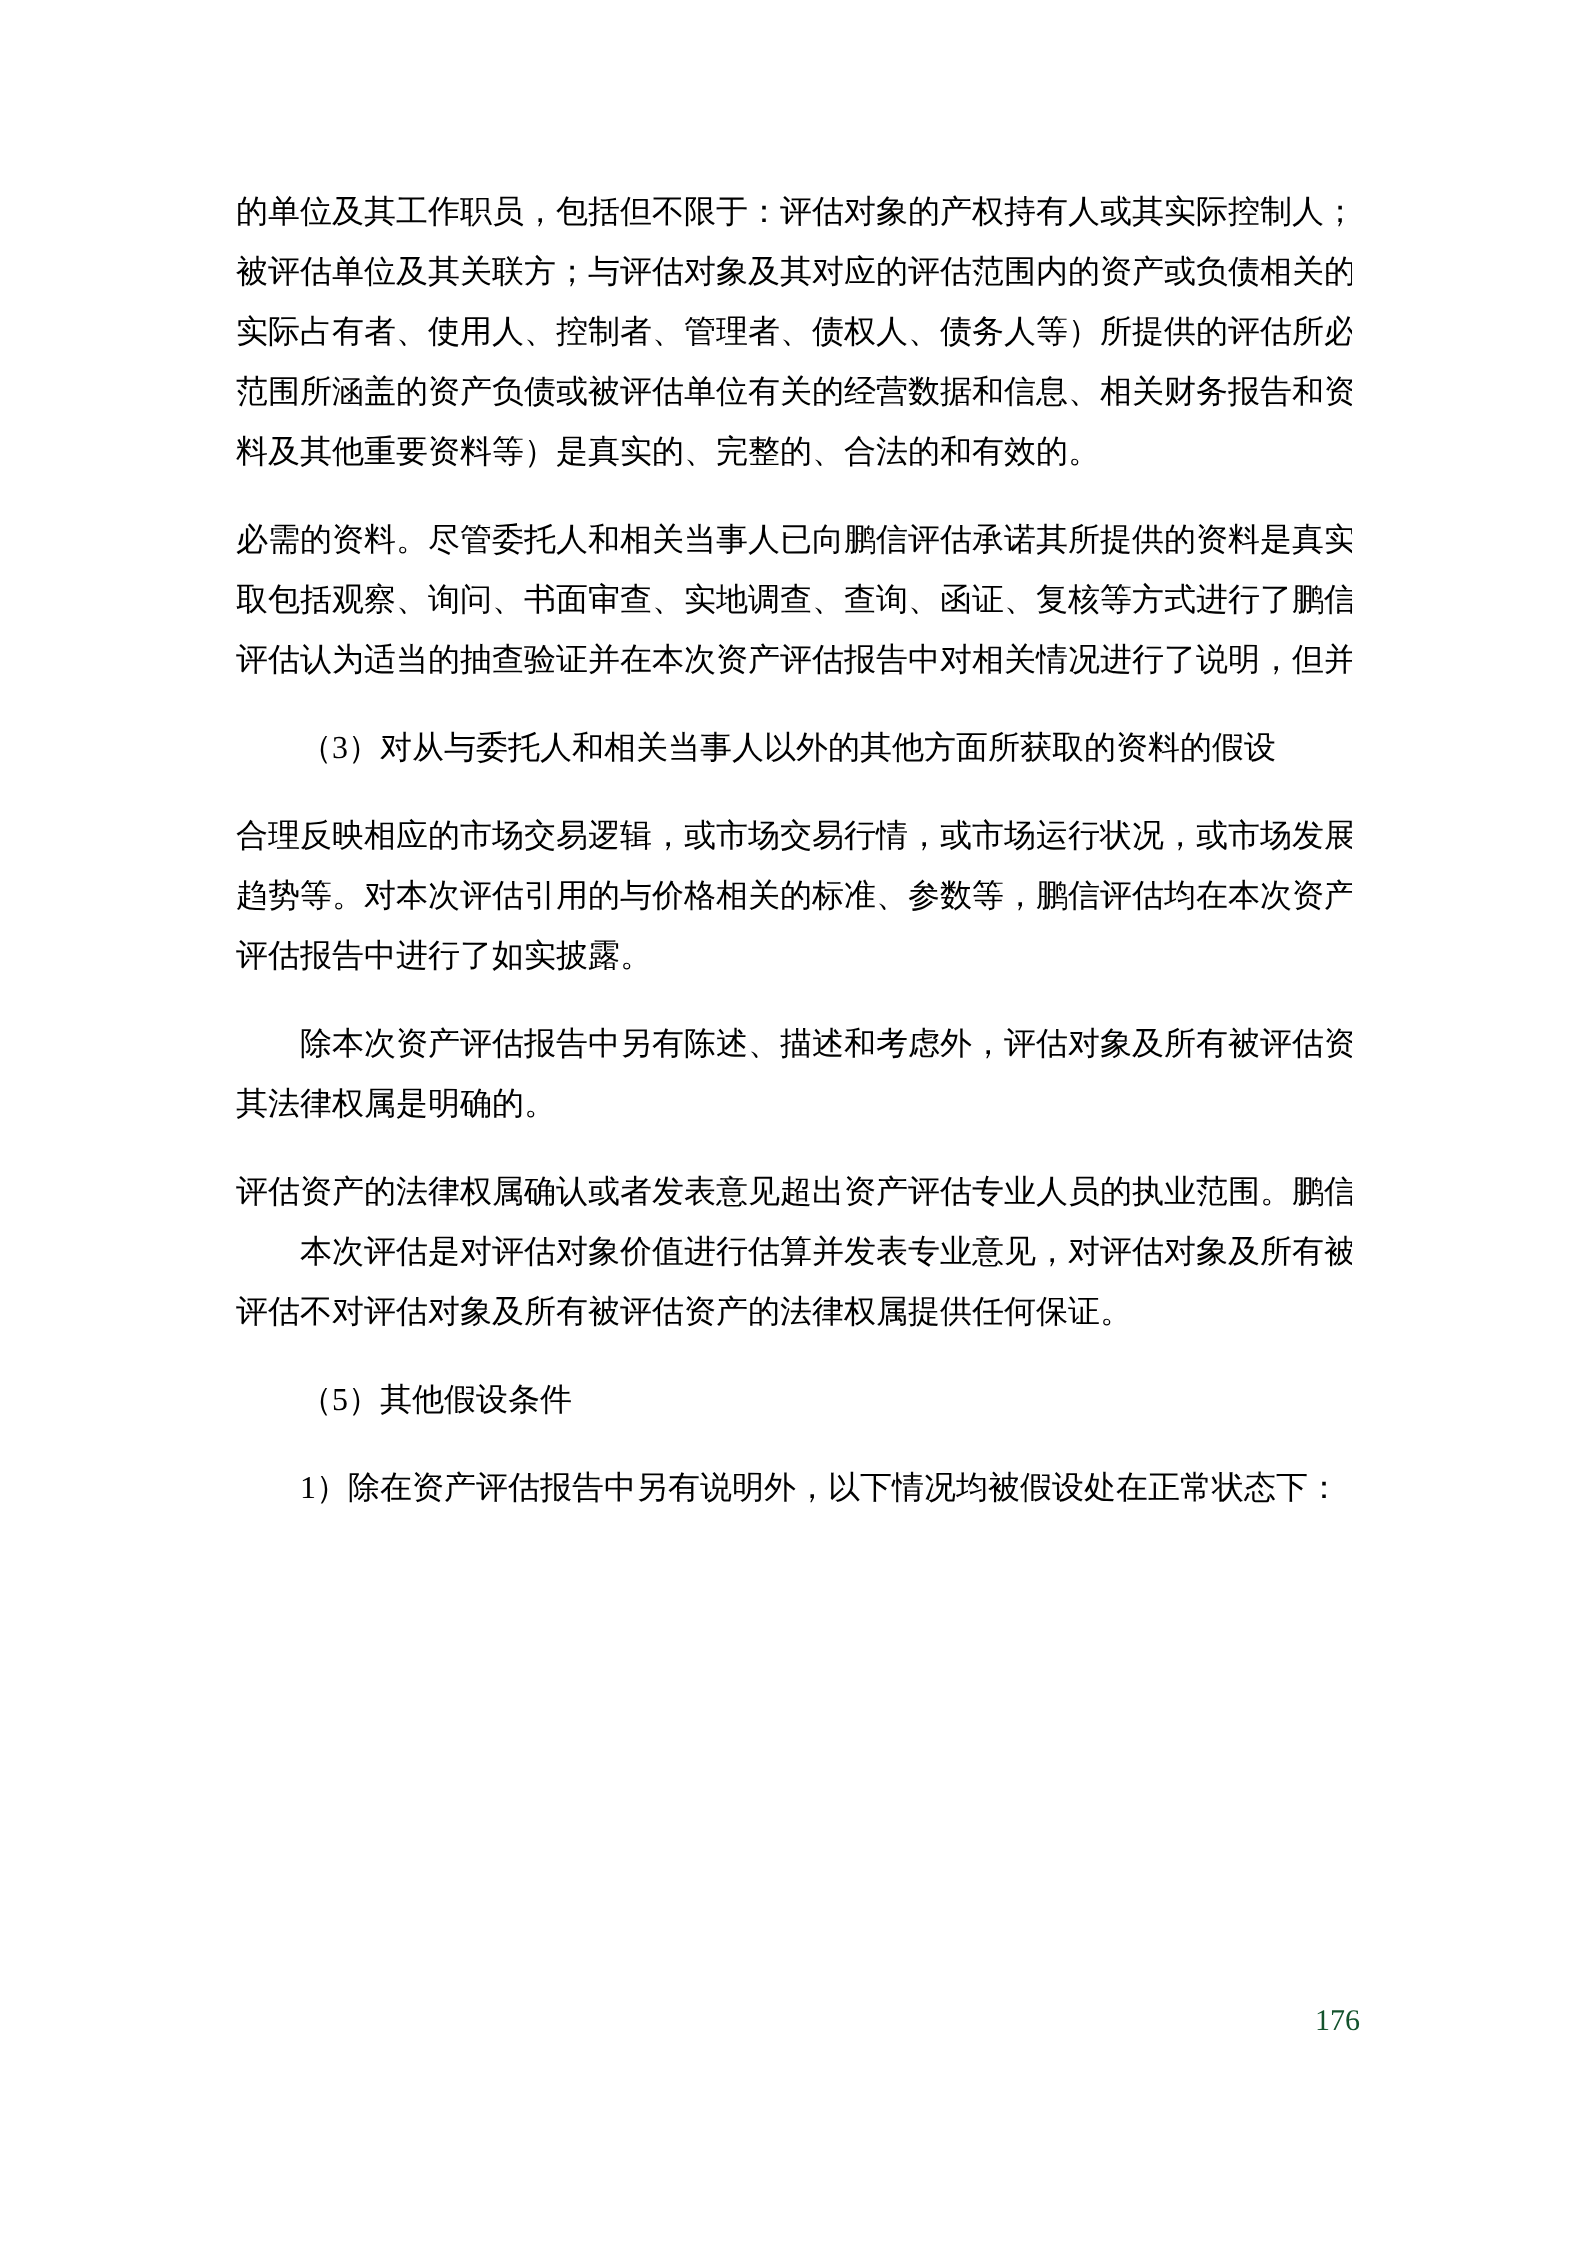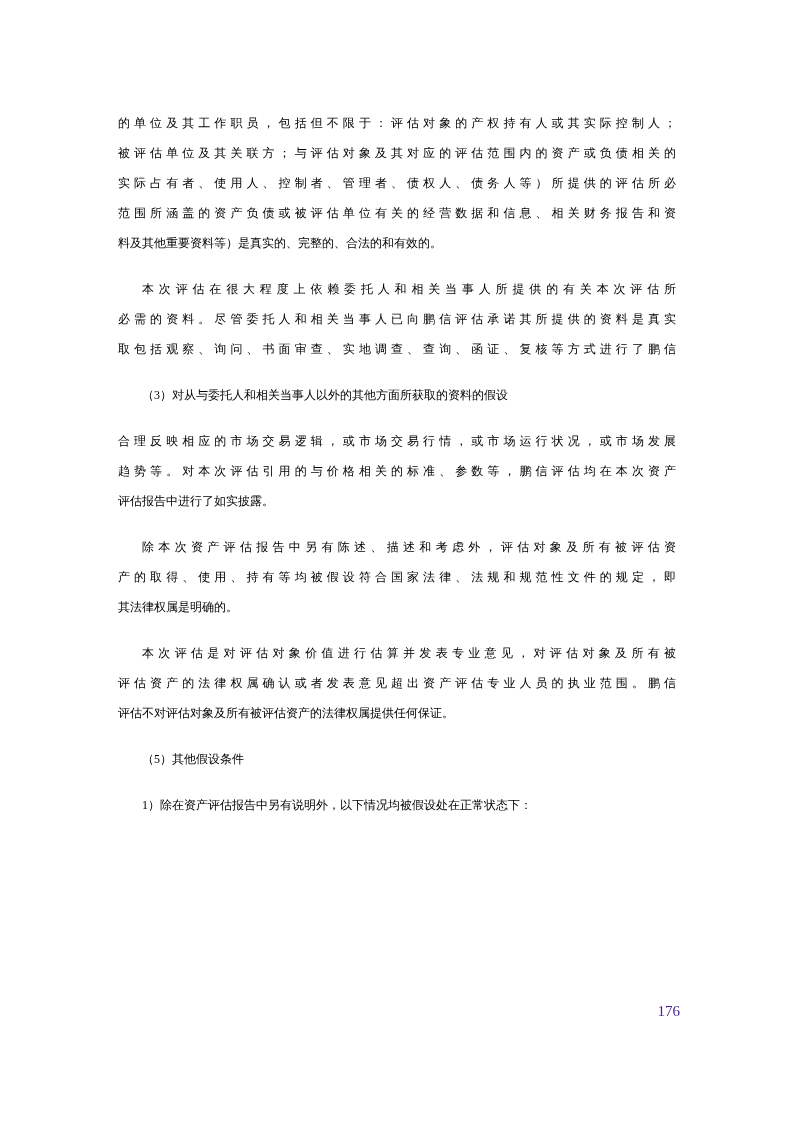--- a/index.html
+++ b/index.html
@@ -16,22 +16,22 @@
     overflow: hidden;
     margin: 0 auto;
   }
   .content {
     position: absolute;
     left: 118px;
     top: 92px;
     width: 558px;
   }
   .para {
-    font-size: 12px;
-    margin: 16px 0 14px 0;
+    font-size: 16px;
+    margin: 0 0 14px 0;
   }
   .para:last-child { margin-bottom: 0; }
   .line {
     display: block;
     height: 30px;
     line-height: 30px;
     text-align: justify;
     text-align-last: justify;
     overflow: hidden;
     white-space: nowrap;
@@ -42,56 +42,55 @@
   .line.last {
     text-align: center;
     text-align-last: left;
   }
   .page-number {
     position: absolute;
     top: 1001px;
     right: 113px;
     font-size: 15px;
     line-height: 20px;
-    color: #4c1d95;
+    color: #14532d;
   }
 </style>
 </head>
 <body>
 
 <div class="page">
   <div class="content" id="doc-content">
       <div class="para">
         <span class="line">的单位及其工作职员，包括但不限于：评估对象的产权持有人或其实际控制人；</span>
         <span class="line">被评估单位及其关联方；与评估对象及其对应的评估范围内的资产或负债相关的</span>
         <span class="line">实际占有者、使用人、控制者、管理者、债权人、债务人等）所提供的评估所必</span>
         <span class="line">范围所涵盖的资产负债或被评估单位有关的经营数据和信息、相关财务报告和资</span>
         <span class="line last">料及其他重要资料等）是真实的、完整的、合法的和有效的。</span>
       </div>
       <div class="para">
-        <span class="line indent">本次评估在很大程度上依赖委托人和相关当事人所提供的有关本次评估所</span>
         <span class="line">必需的资料。尽管委托人和相关当事人已向鹏信评估承诺其所提供的资料是真实</span>
         <span class="line">取包括观察、询问、书面审查、实地调查、查询、函证、复核等方式进行了鹏信</span>
+        <span class="line">评估认为适当的抽查验证并在本次资产评估报告中对相关情况进行了说明，但并</span>
       </div>
       <div class="para">
         <span class="line indent last">（3）对从与委托人和相关当事人以外的其他方面所获取的资料的假设</span>
       </div>
       <div class="para">
         <span class="line">合理反映相应的市场交易逻辑，或市场交易行情，或市场运行状况，或市场发展</span>
         <span class="line">趋势等。对本次评估引用的与价格相关的标准、参数等，鹏信评估均在本次资产</span>
         <span class="line last">评估报告中进行了如实披露。</span>
       </div>
       <div class="para">
         <span class="line indent">除本次资产评估报告中另有陈述、描述和考虑外，评估对象及所有被评估资</span>
-        <span class="line">产的取得、使用、持有等均被假设符合国家法律、法规和规范性文件的规定，即</span>
         <span class="line last">其法律权属是明确的。</span>
       </div>
       <div class="para">
+        <span class="line">评估资产的法律权属确认或者发表意见超出资产评估专业人员的执业范围。鹏信</span>
         <span class="line indent">本次评估是对评估对象价值进行估算并发表专业意见，对评估对象及所有被</span>
-        <span class="line">评估资产的法律权属确认或者发表意见超出资产评估专业人员的执业范围。鹏信</span>
         <span class="line last">评估不对评估对象及所有被评估资产的法律权属提供任何保证。</span>
       </div>
       <div class="para">
         <span class="line indent last">（5）其他假设条件</span>
       </div>
       <div class="para">
         <span class="line indent last">1）除在资产评估报告中另有说明外，以下情况均被假设处在正常状态下：</span>
       </div>
     </div>
   <div class="page-number">176</div>

